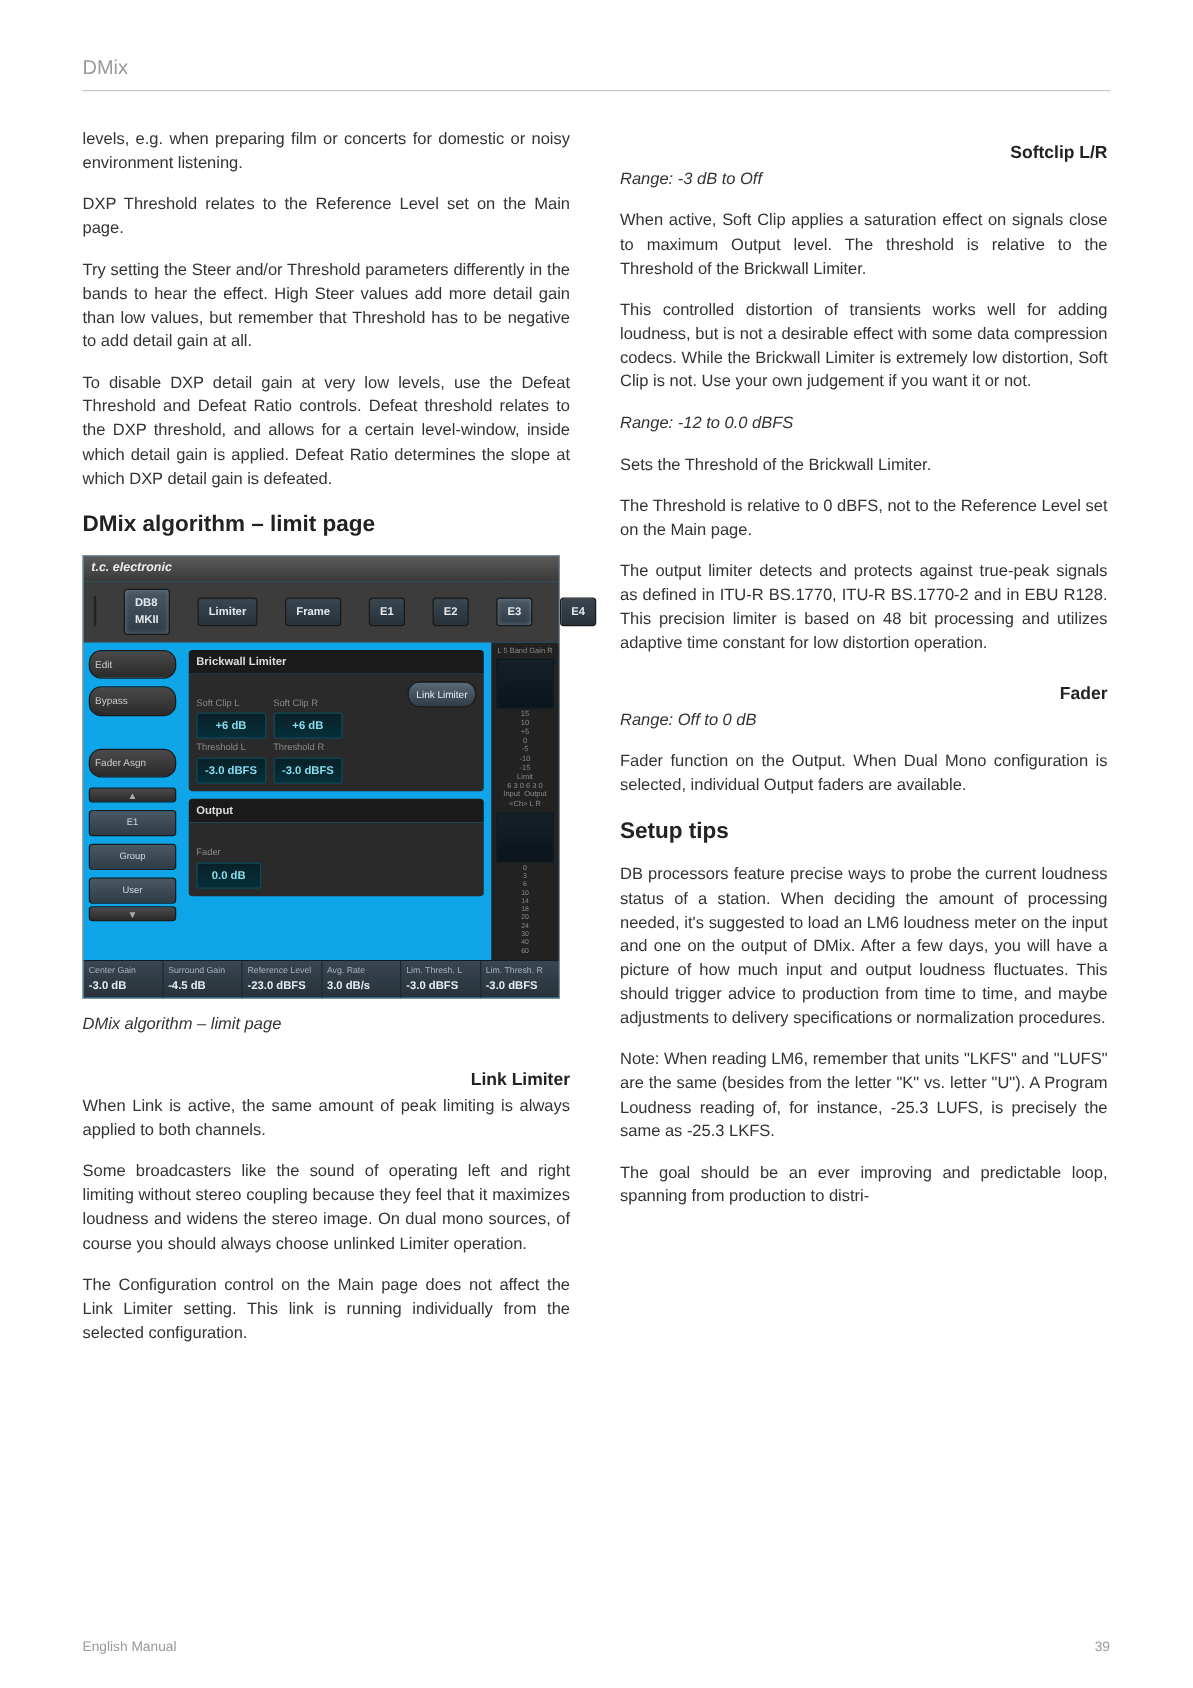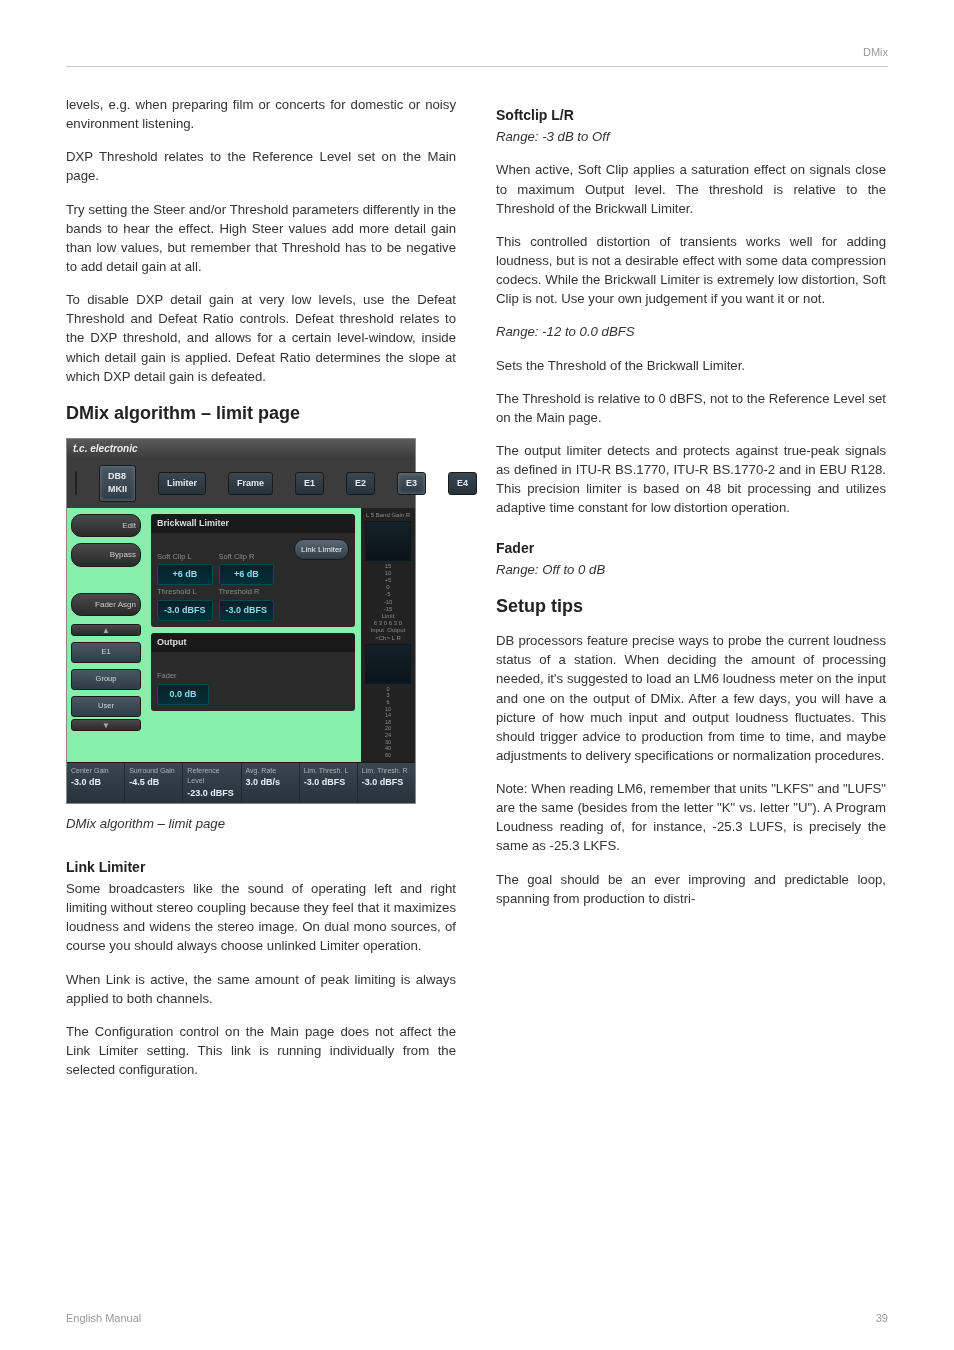--- a/index.html
+++ b/index.html
@@ -1,37 +1,37 @@
 <!DOCTYPE html>
 <html><head>
 <meta charset="utf-8">
 <style>
   * { box-sizing: border-box; margin: 0; padding: 0; }
   html, body { width: 954px; background: #fff; font-family: Helvetica, Arial, sans-serif; color: #222; }
   .page { width: 954px; height: 1350px; padding: 46px 66px 30px 66px; position: relative; }
-  .topbar { display: flex; justify-content: flex-end; font-size: 11px; color: #9a9a9a; margin-bottom: 8px; }
+  .topbar { display: flex; justify-content: flex-start; font-size: 16px; color: #9a9a9a; margin-bottom: 8px; }
   .rule { border: 0; border-top: 1px solid #c9c9c9; margin-bottom: 28px; }
   .columns { display: flex; gap: 40px; }
   .col { width: 390px; font-size: 13.2px; line-height: 1.45; color: #333; }
   .col p { margin-bottom: 14px; text-align: justify; }
   .col p.caption { font-style: italic; margin-top: 6px; margin-bottom: 24px; }
   h2.sectitle { font-size: 18px; font-weight: bold; margin: 10px 0 12px 0; color: #222; }
-  h3.sub { font-size: 14px; font-weight: bold; margin: 10px 0 2px 0; color: #222; }
+  h3.sub { font-size: 14px; font-weight: bold; margin: 10px 0 2px 0; color: #222; text-align: right; }
   .range { font-style: italic; margin-bottom: 2px; }
   .footer { position: absolute; bottom: 26px; left: 66px; right: 66px; display: flex; justify-content: space-between; font-size: 11px; color: #9a9a9a; }
   
-  .shot { width: 350px; background: #86efac; border: 1px solid #888; font-size: 9px; color: #ddd; margin-bottom: 10px; }
+  .shot { width: 382px; background: #0ea5e9; border: 1px solid #888; font-size: 9px; color: #ddd; margin-bottom: 10px; }
   .shot .titlebar { background: linear-gradient(#5a5a5a,#3a3a3a); padding: 3px 6px; font-weight: bold; font-style: italic; font-size: 10px; color: #eee; }
   .shot .tabs { display: flex; gap: 22px; padding: 6px 8px; background: #3c3c3c; align-items: center; }
   .shot .logo { width: 42px; height: 24px; background: radial-gradient(ellipse at center,#7a7a7a,#3a3a3a); border-radius: 3px; border: 1px solid #222; }
   .shot .tab { padding: 4px 8px; border: 1px solid #1a1a1a; border-radius: 3px; background: linear-gradient(#3a4650,#27323a); color: #e3e9ee; font-size: 9px; font-weight: bold; }
   .shot .tab.sel { background: linear-gradient(#4a5864,#2f3c46); box-shadow: inset 0 0 4px #6a7a88; }
   .shot .body { display: flex; }
   .shot .side { width: 78px; padding: 6px 4px; display: flex; flex-direction: column; gap: 6px; }
-  .shot .sbtn { padding: 5px 4px; text-align: right; border: 1px solid #1a1a1a; border-radius: 10px; background: linear-gradient(#4a4a4a,#2a2a2a); font-size: 8px; color: #ccc; }
+  .shot .sbtn { padding: 5px 4px; text-align: left; border: 1px solid #1a1a1a; border-radius: 10px; background: linear-gradient(#4a4a4a,#2a2a2a); font-size: 8px; color: #ccc; }
   .shot .sbtn.on { background: linear-gradient(#5a6a76,#2f3c46); color: #e6eef4; }
   .shot .sidecol2 { width: 48px; padding: 6px 2px; display: flex; flex-direction: column; gap: 6px; }
   .shot .content { flex: 1; padding: 6px 6px; }
   .shot .panelhead { background: #1a1a1a; padding: 3px 6px; font-weight: bold; border-radius: 3px 3px 0 0; font-size: 9px; }
   .shot .panelbody { background: #2a2a2a; padding: 6px; border-radius: 0 0 3px 3px; display: flex; gap: 6px; align-items: flex-start; }
   .shot .vfield { display: flex; flex-direction: column; gap: 2px; margin-top: 13px; }
   .shot .lbl { font-size: 7.5px; color: #8a8a8a; }
   .shot .val { background: linear-gradient(#0a2028,#05303a); border: 1px solid #0a4a58; color: #8de; padding: 3px 6px; font-weight: bold; font-size: 9px; border-radius: 2px; min-width: 52px; text-align: center; }
   .shot .linkbtn { padding: 4px 6px; border: 1px solid #1a1a1a; border-radius: 10px; background: linear-gradient(#5a6a76,#2f3c46); font-size: 8px; color: #e6eef4; margin-left: auto; align-self: flex-start; }
   .shot .meters { width: 54px; background: #222; padding: 4px 2px; font-size: 6.5px; color: #8a8a8a; text-align: center; }
@@ -169,38 +169,39 @@
           <div class="scell">
               <div class="sclbl">Lim. Thresh. R</div>
               <div class="scval">-3.0 dBFS</div>
             </div>
         </div>
       </div>
 
       <p class="caption">DMix algorithm – limit page</p>
 
       <h3 class="sub">Link Limiter</h3>
+      <p>When Link is active, the same amount of peak limiting is always applied to both channels.</p>
       <p>Some broadcasters like the sound of operating left and right limiting without stereo coupling because they feel that it maximizes loudness and widens the stereo image. On dual mono sources, of course you should always choose unlinked Limiter operation.</p>
-      <p>When Link is active, the same amount of peak limiting is always applied to both channels.</p>
       <p>The Configuration control on the Main page does not affect the Link Limiter setting. This link is running individually from the selected configuration.</p>
     </div>
 
     <div class="col">
       <h3 class="sub">Softclip L/R</h3>
       <p class="range">Range: -3 dB to Off</p>
       <p>When active, Soft Clip applies a saturation effect on signals close to maximum Output level. The threshold is relative to the Threshold of the Brickwall Limiter.</p>
       <p>This controlled distortion of transients works well for adding loudness, but is not a desirable effect with some data compression codecs. While the Brickwall Limiter is extremely low distortion, Soft Clip is not. Use your own judgement if you want it or not.</p>
 
       <p class="range">Range: -12 to 0.0 dBFS</p>
       <p>Sets the Threshold of the Brickwall Limiter.</p>
       <p>The Threshold is relative to 0 dBFS, not to the Reference Level set on the Main page.</p>
       <p>The output limiter detects and protects against true-peak signals as defined in ITU-R BS.1770, ITU-R BS.1770-2 and in EBU R128. This precision limiter is based on 48 bit processing and utilizes adaptive time constant for low distortion operation.</p>
 
       <h3 class="sub" style="margin-top:20px">Fader</h3>
       <p class="range">Range: Off to 0 dB</p>
+      <p>Fader function on the Output. When Dual Mono configuration is selected, individual Output faders are available.</p>
 
       <h2 class="sectitle">Setup tips</h2>
       <p>DB processors feature precise ways to probe the current loudness status of a station. When deciding the amount of processing needed, it's suggested to load an LM6 loudness meter on the input and one on the output of DMix. After a few days, you will have a picture of how much input and output loudness fluctuates. This should trigger advice to production from time to time, and maybe adjustments to delivery specifications or normalization procedures.</p>
       <p>Note: When reading LM6, remember that units "LKFS" and "LUFS" are the same (besides from the letter "K" vs. letter "U"). A Program Loudness reading of, for instance, -25.3 LUFS, is precisely the same as -25.3 LKFS.</p>
       <p>The goal should be an ever improving and predictable loop, spanning from production to distri-</p>
     </div>
   </div>
 
   <div class="footer">
     <span>English Manual</span>

